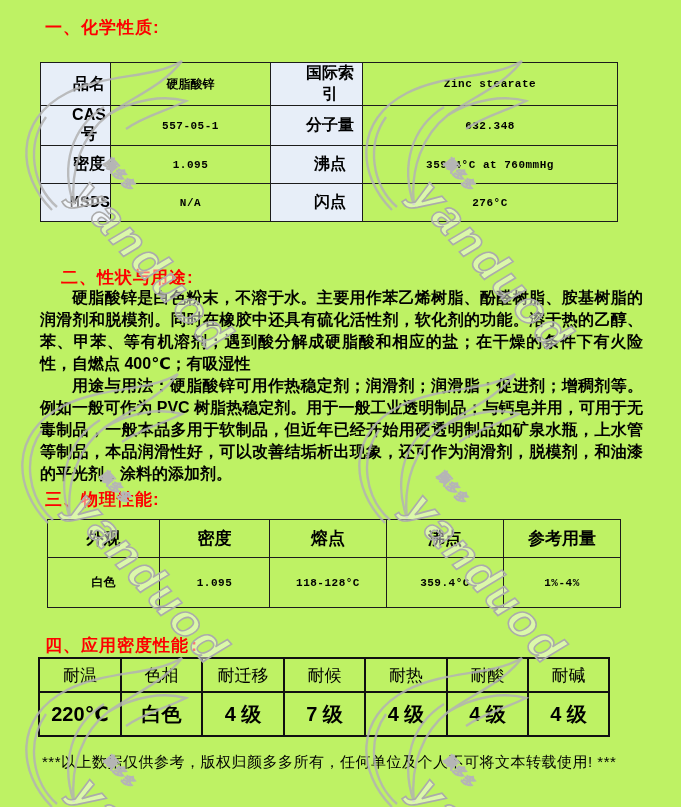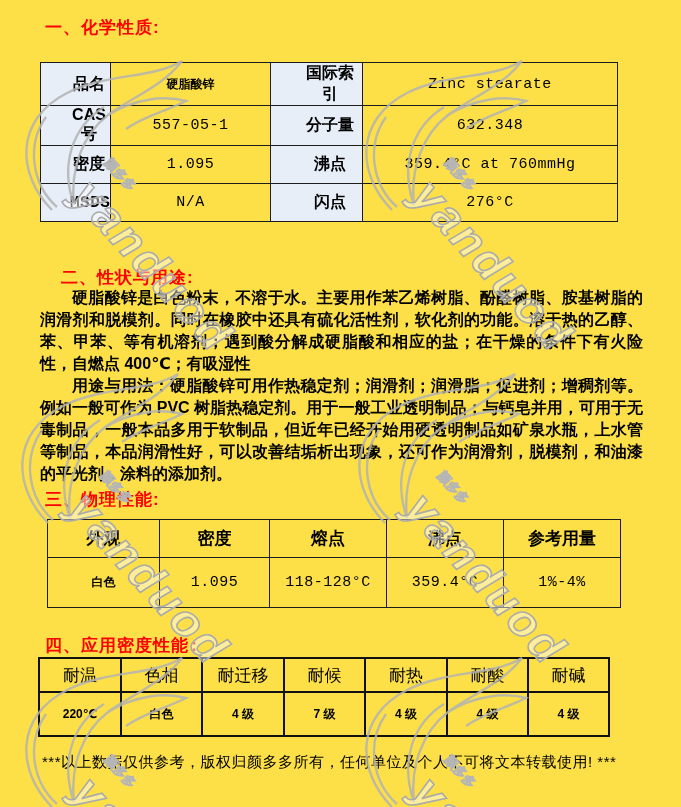--- a/index.html
+++ b/index.html
@@ -1,19 +1,19 @@
 <!DOCTYPE html>
 <html><head>
 <meta charset="utf-8">
 <style>
   html,body{margin:0;padding:0;background:#ffffff;}
   .page{
     position:relative;
     width:681px;height:807px;
-    background:#fde047;
+    background:#bef264;
     overflow:hidden;
     font-family:"Liberation Sans","DejaVu Sans",sans-serif;
     color:#000;
   }
   .sec-heading{
     position:absolute;
     margin:0;
     font-size:17px;
     font-weight:bold;
     color:#fe0000;
@@ -24,21 +24,21 @@
   .h2{left:45px;top:266px;margin-left:16px;}
   .h3{left:45px;top:488px;}
   .h4{left:45px;top:634px;font-family:Liberation Mono, monospace;}
 
   table{border-collapse:collapse;table-layout:fixed;}
   td{border:1px solid #1c1c1c;text-align:center;vertical-align:middle;padding:0 2px;overflow:hidden;}
 
   .tbl1{position:absolute;left:40px;top:62px;width:577px;}
   .tbl1 td{height:37px;}
   .tbl1 .lbl{background:#e7eef8;font-weight:bold;font-size:16px;padding-left:29px;}
-  .val{font-family:"Liberation Mono","DejaVu Sans Mono",monospace;font-weight:normal;font-size:15px;letter-spacing:0.5px;}
+  .val{font-family:"Liberation Mono","DejaVu Sans Mono",monospace;font-weight:bold;font-size:11px;letter-spacing:0.5px;}
   .zhv{font-weight:bold;font-size:12px;}
 
   .body-text{
     position:absolute;left:40px;top:287px;width:603px;
   }
   .body-text p{
     margin:0;
     font-size:16px;
     font-weight:bold;
     line-height:22px;
@@ -46,21 +46,21 @@
     text-indent:2em;
   }
 
   .tbl3{position:absolute;left:47px;top:519px;width:573px;}
   .tbl3 .hd{height:37px;font-weight:bold;font-size:17px;}
   .tbl3 .dt{height:49px;vertical-align:middle;}
 
   .tbl4{position:absolute;left:38px;top:657px;width:570px;}
   .tbl4 td{border:2px solid #111;}
   .tbl4 .hd{height:32px;font-weight:normal;font-size:17px;}
-  .tbl4 .dt{height:42px;font-weight:bold;font-size:12px;}
+  .tbl4 .dt{height:42px;font-weight:bold;font-size:20px;}
 
   .footer-note{
     position:absolute;left:42px;top:753px;
     font-size:15px;font-weight:normal;white-space:nowrap;letter-spacing:0.5px;
   }
 
   
   .wm{
     position:absolute;
     width:280px;height:300px;

